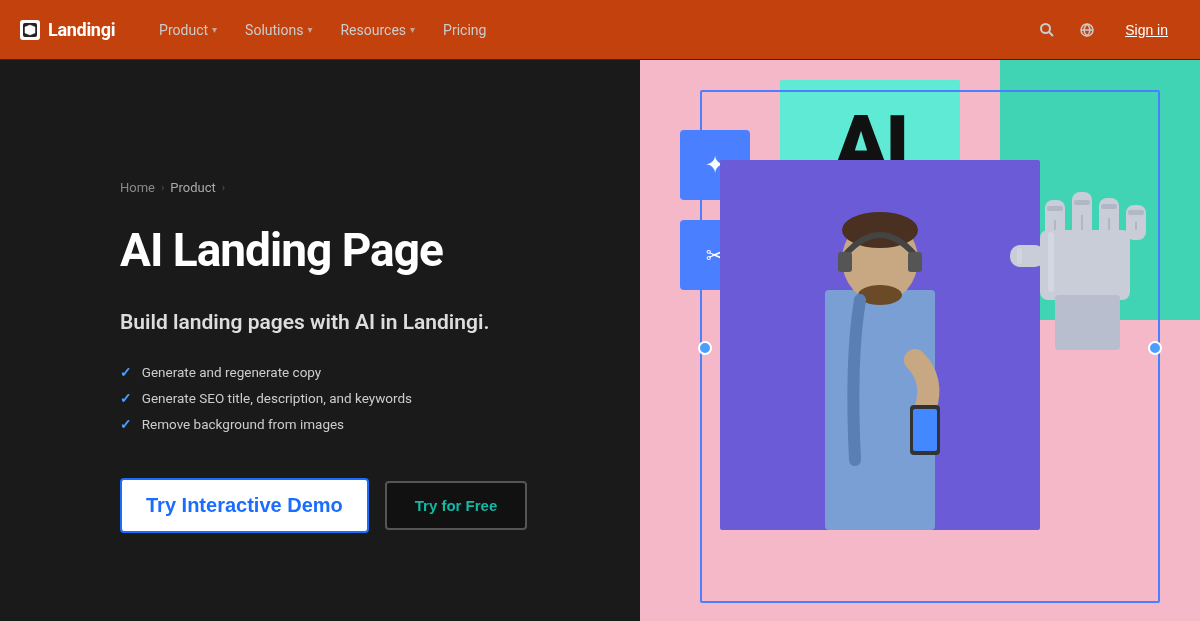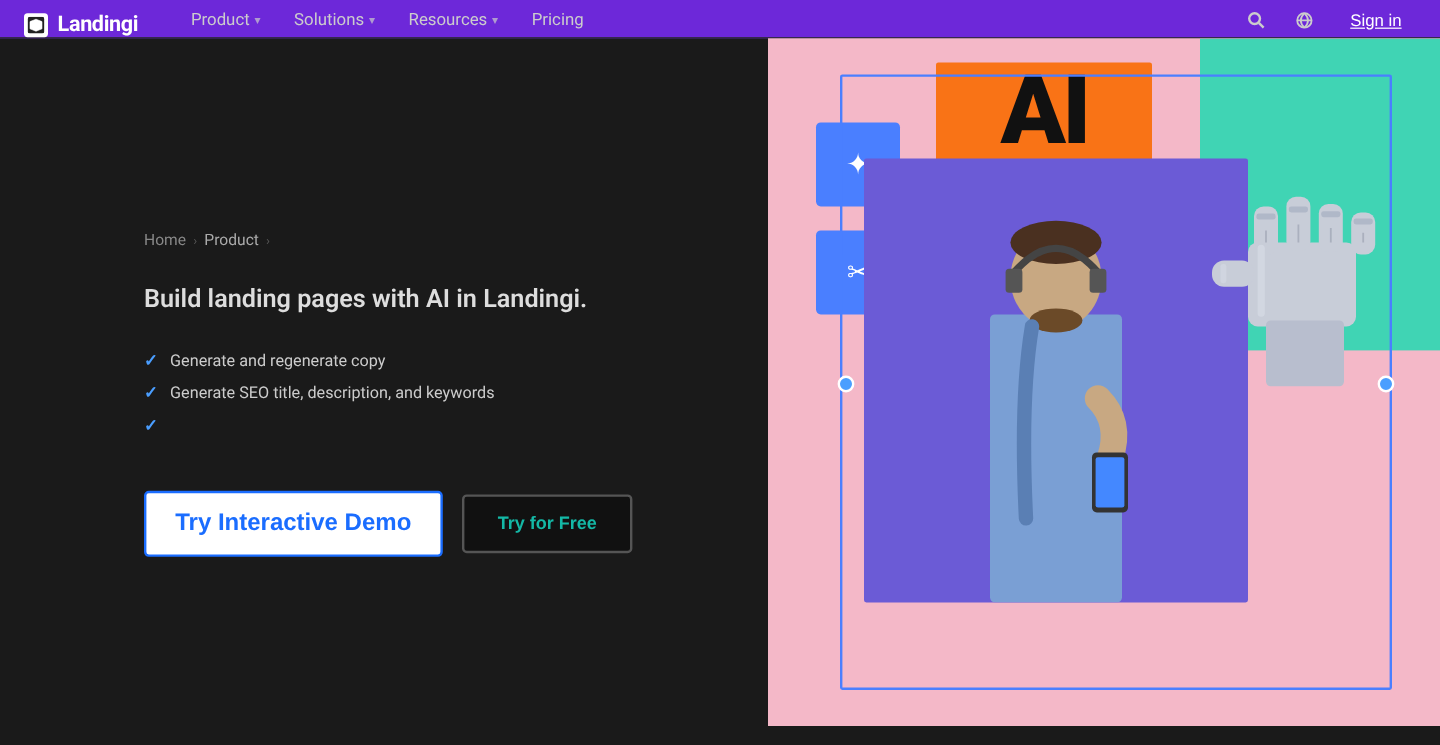--- a/index.html
+++ b/index.html
@@ -8,23 +8,23 @@
       background: #1a1a1a;
       color: #fff;
       width: 1200px;
       height: 621px;
       overflow: hidden;
     }
 
     
     nav {
       display: flex;
-      align-items: flex-end;
-      background: #6d28d9;
-      height: 32px;
+      align-items: center;
+      background: #c2410c;
+      height: 60px;
       padding: 0 20px;
       gap: 0;
       border-bottom: 1px solid #2a2a2a;
     }
     .nav-logo {
       display: flex;
       align-items: center;
       gap: 8px;
       margin-right: 32px;
     }
@@ -237,25 +237,25 @@
       height: 370px;
       background: #6b5bd6;
       border-radius: 2px;
     }
 
     
     .ai-text-block {
       position: absolute;
       top: 20px;
       left: 140px;
-      background: #f97316;
+      background: #5eead4;
       width: 180px;
       height: 130px;
       display: flex;
-      align-items: flex-start;
+      align-items: center;
       justify-content: center;
       border-radius: 2px;
     }
     .ai-text-block span {
       font-size: 80px;
       font-weight: 900;
       color: #111;
       line-height: 1;
       letter-spacing: -3px;
     }
@@ -399,34 +399,36 @@
 <div class="main">
 
   <div class="content">
     <div class="breadcrumb">
       <a href="#">Home</a>
       <span class="sep">›</span>
       <span class="current">Product</span>
       <span class="sep">›</span>
     </div>
 
+    <h1 class="page-title">AI Landing Page</h1>
 
     <p class="subtitle">Build landing pages with AI in Landingi.</p>
 
     <ul class="features">
       <li>
         <span class="check-icon">✓</span>
         <span>Generate and regenerate copy</span>
       </li>
       <li>
         <span class="check-icon">✓</span>
         <span>Generate SEO title, description, and keywords</span>
       </li>
       <li>
         <span class="check-icon">✓</span>
+        <span>Remove background from images</span>
       </li>
     </ul>
 
     <div class="cta-buttons">
       <button class="btn-demo">Try Interactive Demo</button>
       <button class="btn-free">Try for Free</button>
     </div>
   </div>
 
   <div class="hero">

